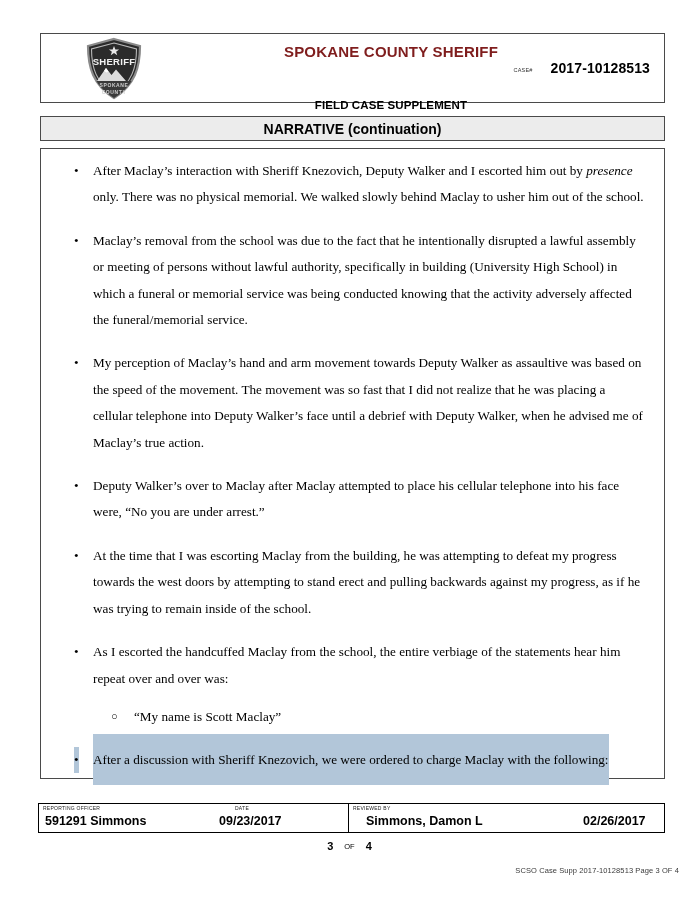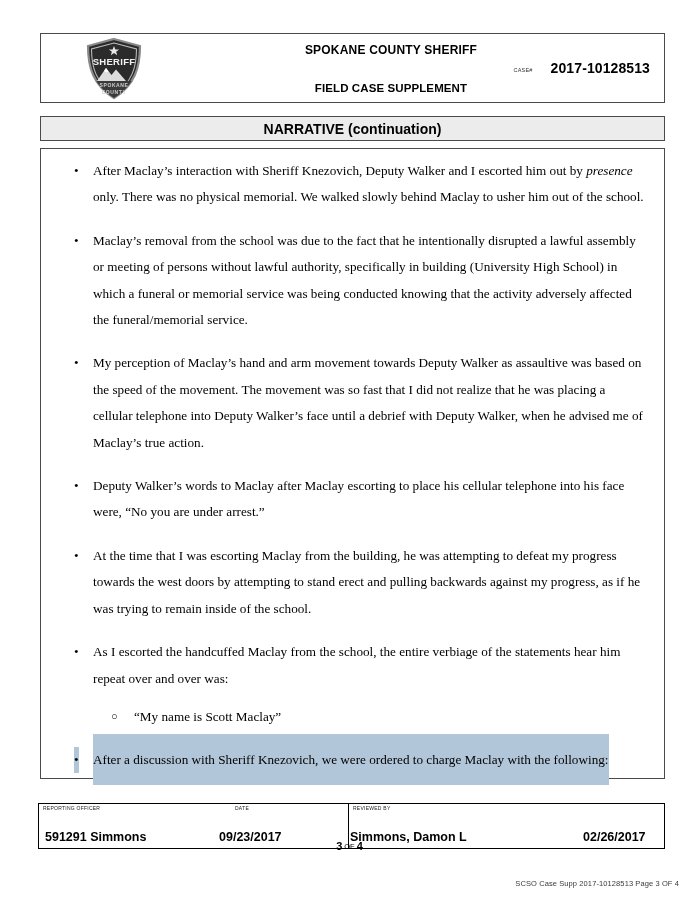--- a/index.html
+++ b/index.html
@@ -39,30 +39,30 @@
   .header-title-block {
     position: absolute;
     left: 150px;
     top: 9px;
     width: 400px;
     text-align: center;
   }
   .agency-name {
     font-family: "Liberation Sans", sans-serif;
     font-weight: bold;
-    font-size: 12px;
+    font-size: 15px;
     letter-spacing: 0.2px;
-    color: #000000;
+    color: #7f1d1d;
     white-space: nowrap;
   }
   .form-name {
     font-family: "Liberation Sans", sans-serif;
     font-weight: bold;
     font-size: 11.5px;
-    margin-top: 25px;
+    margin-top: 39px;
     letter-spacing: 0.1px;
     color: #000;
     white-space: nowrap;
   }
   .case-block {
     position: absolute;
     right: 14px;
     top: 26px;
     display: flex;
     align-items: baseline;
@@ -172,21 +172,21 @@
   li.sub-item:last-child { margin-bottom: 0; }
 
   .ital { font-style: italic; }
 
   
   .footer-table {
     position: absolute;
     left: 38px;
     top: 803px;
     width: 627px;
-    height: 46px;
+    height: 30px;
     border: 1.5px solid #000;
     box-sizing: border-box;
     display: flex;
     background: #fff;
   }
   .fcell {
     position: relative;
     box-sizing: border-box;
     height: 100%;
     display: flex;
@@ -211,54 +211,53 @@
   .fval {
     font-family: "Liberation Sans", sans-serif;
     font-weight: bold;
     font-size: 12.5px;
     color: #000;
     position: absolute;
     bottom: 4px;
   }
   .val-officer  { left: 6px; }
   .val-date     { left: 180px; }
-  .val-reviewed { left: 1px; }
+  .val-reviewed { left: 17px; }
   .val-rdate    { left: 234px; }
 
   
   .page-count {
     position: absolute;
     left: 0;
     top: 836px;
     width: 699px;
     text-align: center;
     font-family: "Liberation Sans", sans-serif;
     color: #000;
   }
   .page-count .num {
     font-weight: bold;
     font-size: 11px;
   }
   .page-count .of {
     font-size: 7.5px;
-    margin: 0 2px;
+    margin: 0 11px;
     vertical-align: 1px;
     text-align: right;
   }
 
   
   .bottom-stamp {
     position: absolute;
     right: 20px;
     top: 866px;
     font-family: "Liberation Sans", sans-serif;
     font-size: 7.5px;
     color: #3a3a3a;
     letter-spacing: 0.1px;
-    margin-top: 13px;
   }
 </style>
 </head>
 <body>
 
 <div class="header-box">
 
   <div class="badge-wrap">
     <svg class="badge-svg" width="62" height="64" viewBox="0 0 62 64" aria-hidden="true">
       <defs>
@@ -298,21 +297,21 @@
 
 <div class="narrative-bar">
   <span class="narrative-title">NARRATIVE (continuation)</span>
 </div>
 
 <div class="body-box">
   <ul class="narr-list" id="narr-list">
       <li class="narr-item"><span class="bullet">•</span><span><span>After Maclay’s interaction with Sheriff Knezovich, Deputy Walker and I escorted him out by </span><span class="ital">presence</span><span> only. There was no physical memorial. We walked slowly behind Maclay to usher him out of the school.</span></span></li>
       <li class="narr-item"><span class="bullet">•</span><span><span>Maclay’s removal from the school was due to the fact that he intentionally disrupted a lawful assembly or meeting of persons without lawful authority, specifically in building (University High School) in which a funeral or memorial service was being conducted knowing that the activity adversely affected the funeral/memorial service.</span></span></li>
       <li class="narr-item"><span class="bullet">•</span><span><span>My perception of Maclay’s hand and arm movement towards Deputy Walker as assaultive was based on the speed of the movement. The movement was so fast that I did not realize that he was placing a cellular telephone into Deputy Walker’s face until a debrief with Deputy Walker, when he advised me of Maclay’s true action.</span></span></li>
-      <li class="narr-item"><span class="bullet">•</span><span><span>Deputy Walker’s words to Maclay after Maclay escorting to place his cellular telephone into his face were, “No you are under arrest.”</span></span></li>
+      <li class="narr-item"><span class="bullet">•</span><span><span>Deputy Walker’s over to Maclay after Maclay attempted to place his cellular telephone into his face were, “No you are under arrest.”</span></span></li>
       <li class="narr-item"><span class="bullet">•</span><span><span>At the time that I was escorting Maclay from the building, he was attempting to defeat my progress towards the west doors by attempting to stand erect and pulling backwards against my progress, as if he was trying to remain inside of the school.</span></span></li>
       <li class="narr-item"><span class="bullet">•</span><span><span>As I escorted the handcuffed Maclay from the school, the entire verbiage of the statements hear him repeat over and over was:</span></span><ul class="sub-list">
           <li class="sub-item"><span class="sub-bullet">○</span><span>“My name is Scott Maclay”</span></li>
           <li class="sub-item"><span class="sub-bullet">○</span></li>
         </ul></li>
       <li class="narr-item highlighted"><span class="bullet">•</span><span class="hl-text"><span>After a discussion with Sheriff Knezovich, we were ordered to charge Maclay with the following:</span></span></li>
     </ul>
 </div>
 
 <div class="footer-table">

